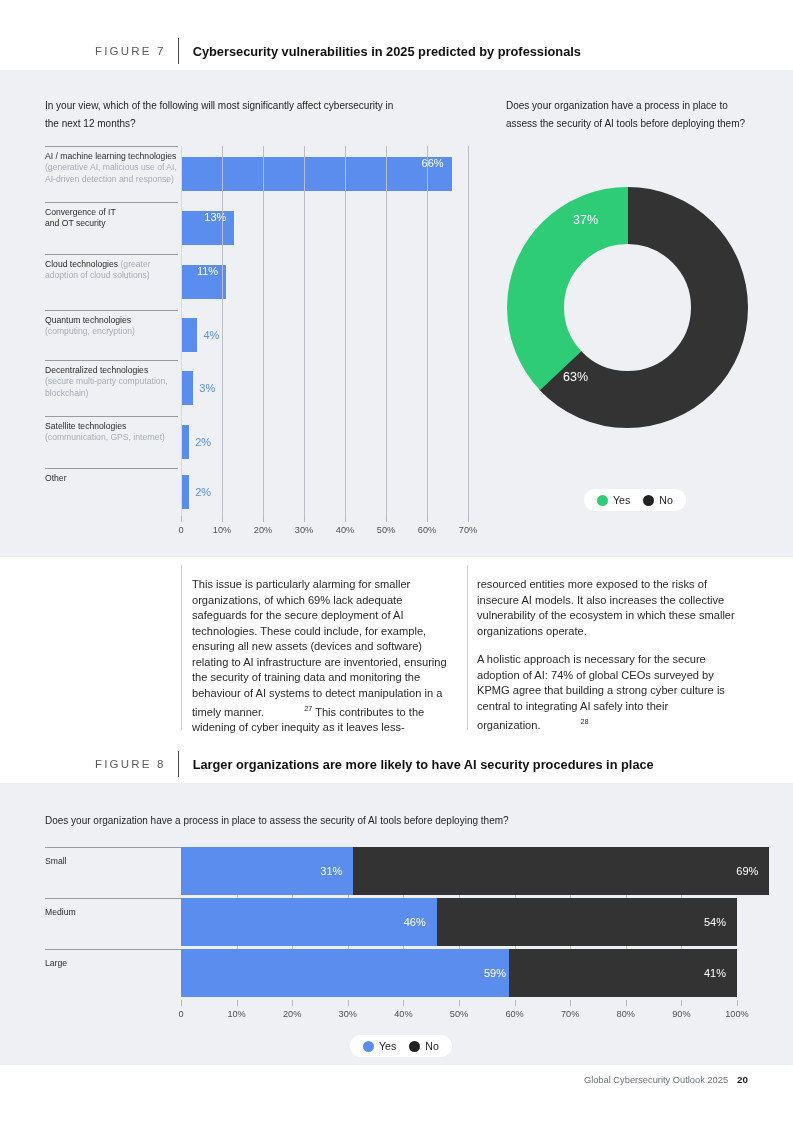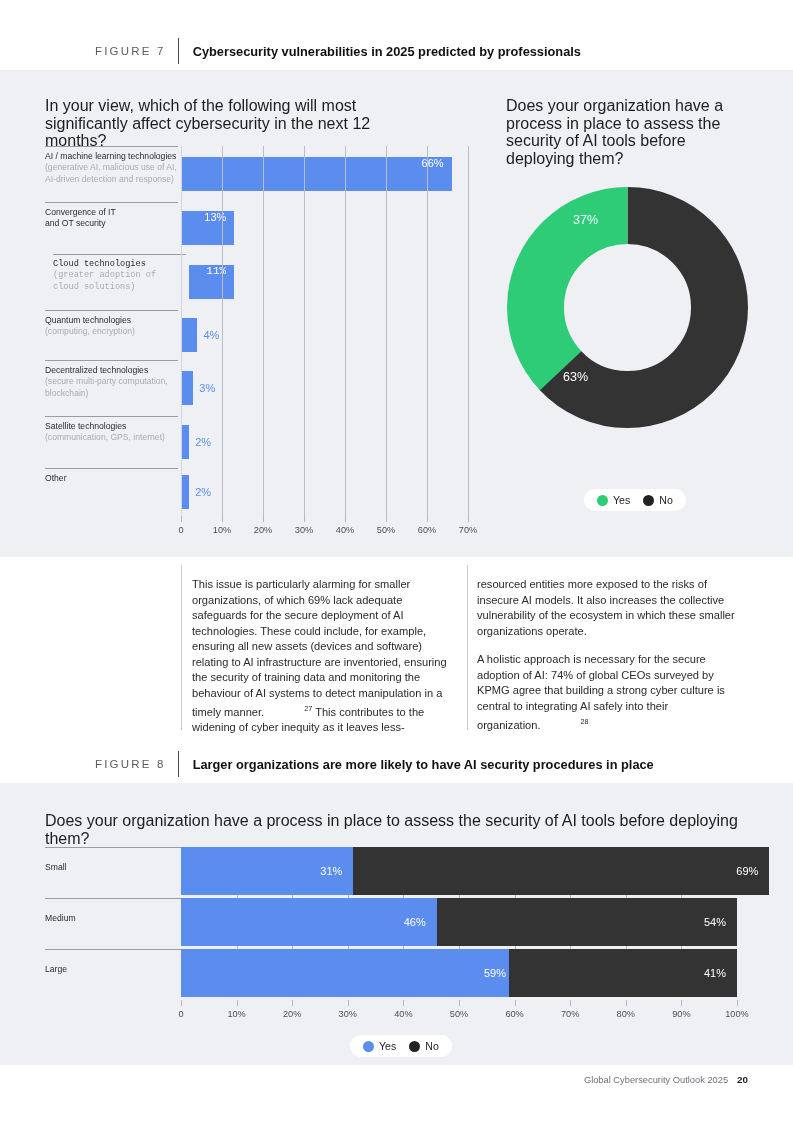--- a/index.html
+++ b/index.html
@@ -23,21 +23,21 @@
   .fig-rule{
     width:1px;height:26px;background:#4a4a4a;margin:0 14px 0 12px;flex:none;
   }
   .fig-title{font-size:12.8px;font-weight:700;color:#111;white-space:nowrap;}
 
   
   .panel{position:absolute;background:#eef0f4;}
 
   
   .question{
-    font-size:16px;line-height:17.5px;color:#1d1d1d;position:absolute;
+    font-size:10px;line-height:17.5px;color:#1d1d1d;position:absolute;
   }
 
   
   #chart1{position:absolute;left:45px;top:146px;width:430px;height:370px;}
   .c1-row{position:relative;}
   .c1-label{
     position:absolute;left:0;top:0;width:133px;
     border-top:1px solid #9a9ca1;
     box-sizing:border-box;padding-top:4px;
     font-size:8.6px;line-height:11.4px;color:#2b2b2b;
@@ -78,21 +78,21 @@
   .col{position:absolute;font-size:11.1px;line-height:15.5px;color:#2a2a2a;}
   .col p{margin:0 0 13px 0;}
   .col sup{font-size:7.3px;vertical-align:super;margin-left:40px;}
   .col-rule{position:absolute;width:1px;background:#c9ccd2;}
 
   
   #chart2{position:absolute;left:45px;top:847px;width:692px;height:160px;}
   .c2-row{position:absolute;left:0;right:0;}
   .c2-label{
     position:absolute;left:0;top:0;width:136px;height:100%;
-    border-top:1px solid #9a9ca1;box-sizing:border-box;padding-top:14px;
+    border-top:1px solid #9a9ca1;box-sizing:border-box;padding-top:8px;
     font-size:8.6px;color:#2b2b2b;
   }
   .c2-seg{position:absolute;top:0;height:100%;display:flex;align-items:center;}
   .c2-seg .val{color:#fff;font-size:11px;font-weight:500;}
   .c2-axis{position:absolute;left:181px;top:1000px;width:556px;height:26px;}
   .c2-tick{position:absolute;top:0;width:1px;height:6px;background:#b5b8bf;}
   .c2-tlabel{
     position:absolute;top:9px;font-size:9.2px;color:#4e4e4e;
     transform:translateX(-50%);white-space:nowrap;
   }
@@ -127,21 +127,21 @@
         <div class="c1-bar" style="left: 136px; top: 11px; width: 270.6px;">
           <span class="val">66%</span>
         </div>
       </div>
       <div class="c1-row" style="position: absolute; left: 0px; right: 0px; top: 56px; height: 52px;">
         <div class="c1-label" style="height: 52px;">Convergence of IT<br>and OT security</div>
         <div class="c1-bar" style="left: 136px; top: 9px; width: 53.3px;">
           <span class="val">13%</span>
         </div>
       </div>
-      <div class="c1-row" style="position: absolute; left: 8px; right: 0px; top: 108px; height: 56px; font-family: Liberation Mono, monospace;">
+      <div class="c1-row" style="position: absolute; left: 0px; right: 0px; top: 108px; height: 56px;">
         <div class="c1-label" style="height: 56px;">Cloud technologies<span class="muted"> (greater adoption of cloud solutions)</span></div>
         <div class="c1-bar" style="left: 136px; top: 11px; width: 45.1px;">
           <span class="val">11%</span>
         </div>
       </div>
       <div class="c1-row" style="position: absolute; left: 0px; right: 0px; top: 164px; height: 50px;">
         <div class="c1-label" style="height: 50px;">Quantum technologies<span class="muted"> (computing, encryption)</span></div>
         <div class="c1-bar" style="left: 136px; top: 8px; width: 16.4px;"></div>
         <div class="c1-val-out" style="left: 158.4px; top: 8px;">4%</div>
       </div>

